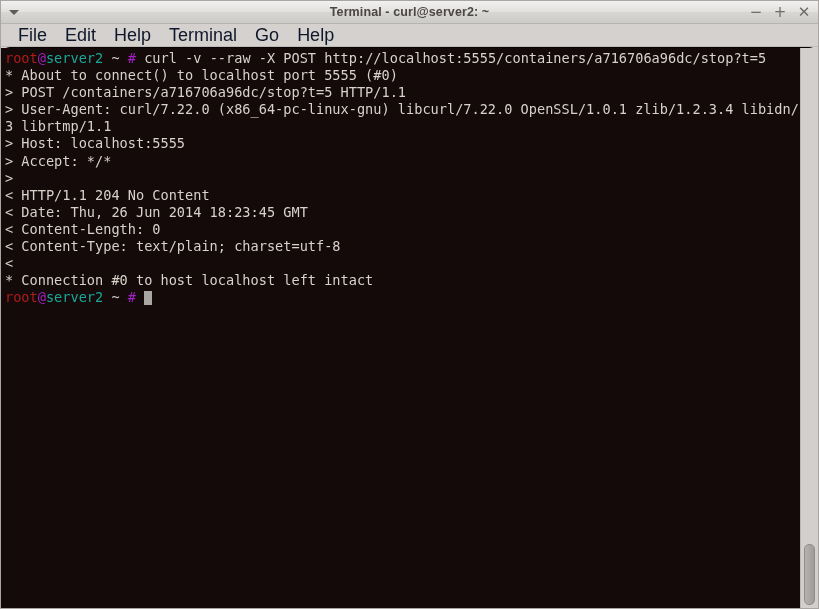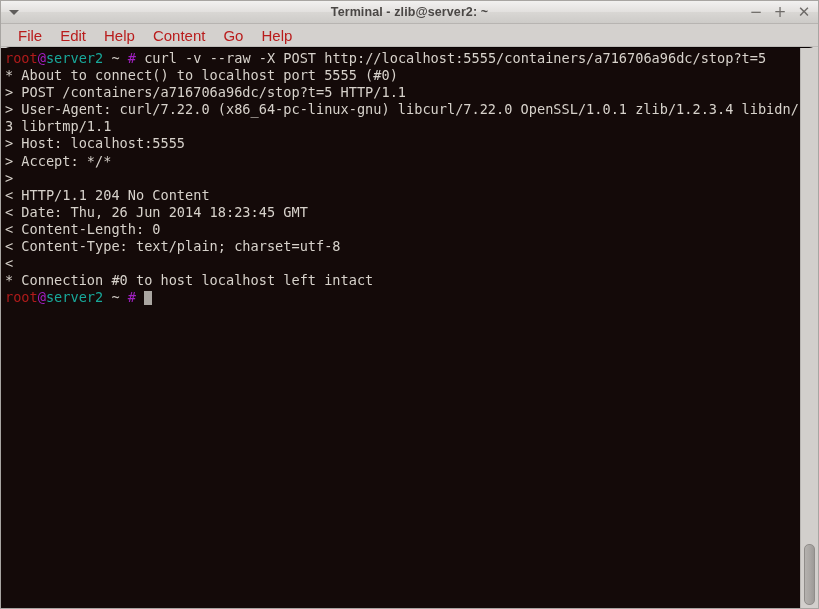--- a/index.html
+++ b/index.html
@@ -86,22 +86,22 @@
   .menubar {
     height: 22px;
     flex: 0 0 22px;
     background: #d4d1ce;
     display: flex;
     align-items: center;
     padding-left: 8px;
     border-bottom: 1px solid #bdbab7;
   }
   .menuitem {
-    font-size: 15px;
-    color: #b91c1c;
+    font-size: 18px;
+    color: #0f172a;
     padding: 0 9px;
     line-height: 21px;
     height: 21px;
     white-space: nowrap;
   }
 
   
   .term-area {
     flex: 1 1 auto;
     display: flex;
@@ -153,33 +153,33 @@
 </style>
 </head>
 <body>
 
 <div class="window">
 
   <div class="titlebar">
     <div class="win-menu-btn">
       <span class="tri-down"></span>
     </div>
-    <div class="title-text">Terminal - zlib@server2: ~</div>
+    <div class="title-text">Terminal - curl@server2: ~</div>
     <div class="win-controls">
       <span class="wc">−</span>
       <span class="wc">+</span>
       <span class="wc">✕</span>
     </div>
   </div>
 
   <div class="menubar">
     <div class="menuitem">File</div>
     <div class="menuitem">Edit</div>
     <div class="menuitem">Help</div>
-    <div class="menuitem">Content</div>
+    <div class="menuitem">Terminal</div>
     <div class="menuitem">Go</div>
     <div class="menuitem">Help</div>
   </div>
 
   <div class="term-area">
     <div class="term-screen" id="term-screen">
         <div class="tline"><span style="color: rgb(176, 27, 27);">root</span><span style="color: rgb(160, 32, 192);">@</span><span style="color: rgb(24, 168, 154);">server2</span><span style="color: rgb(200, 195, 188);"> </span><span style="color: rgb(200, 195, 188);">~</span><span style="color: rgb(200, 195, 188);"> </span><span style="color: rgb(160, 32, 192);">#</span><span> curl -v --raw -X POST http://localhost:5555/containers/a716706a96dc/stop?t=5</span></div>
         <div class="tline">* About to connect() to localhost port 5555 (#0)</div>
         <div class="tline">&gt; POST /containers/a716706a96dc/stop?t=5 HTTP/1.1</div>
         <div class="tline">&gt; User-Agent: curl/7.22.0 (x86_64-pc-linux-gnu) libcurl/7.22.0 OpenSSL/1.0.1 zlib/1.2.3.4 libidn/1.2</div>

